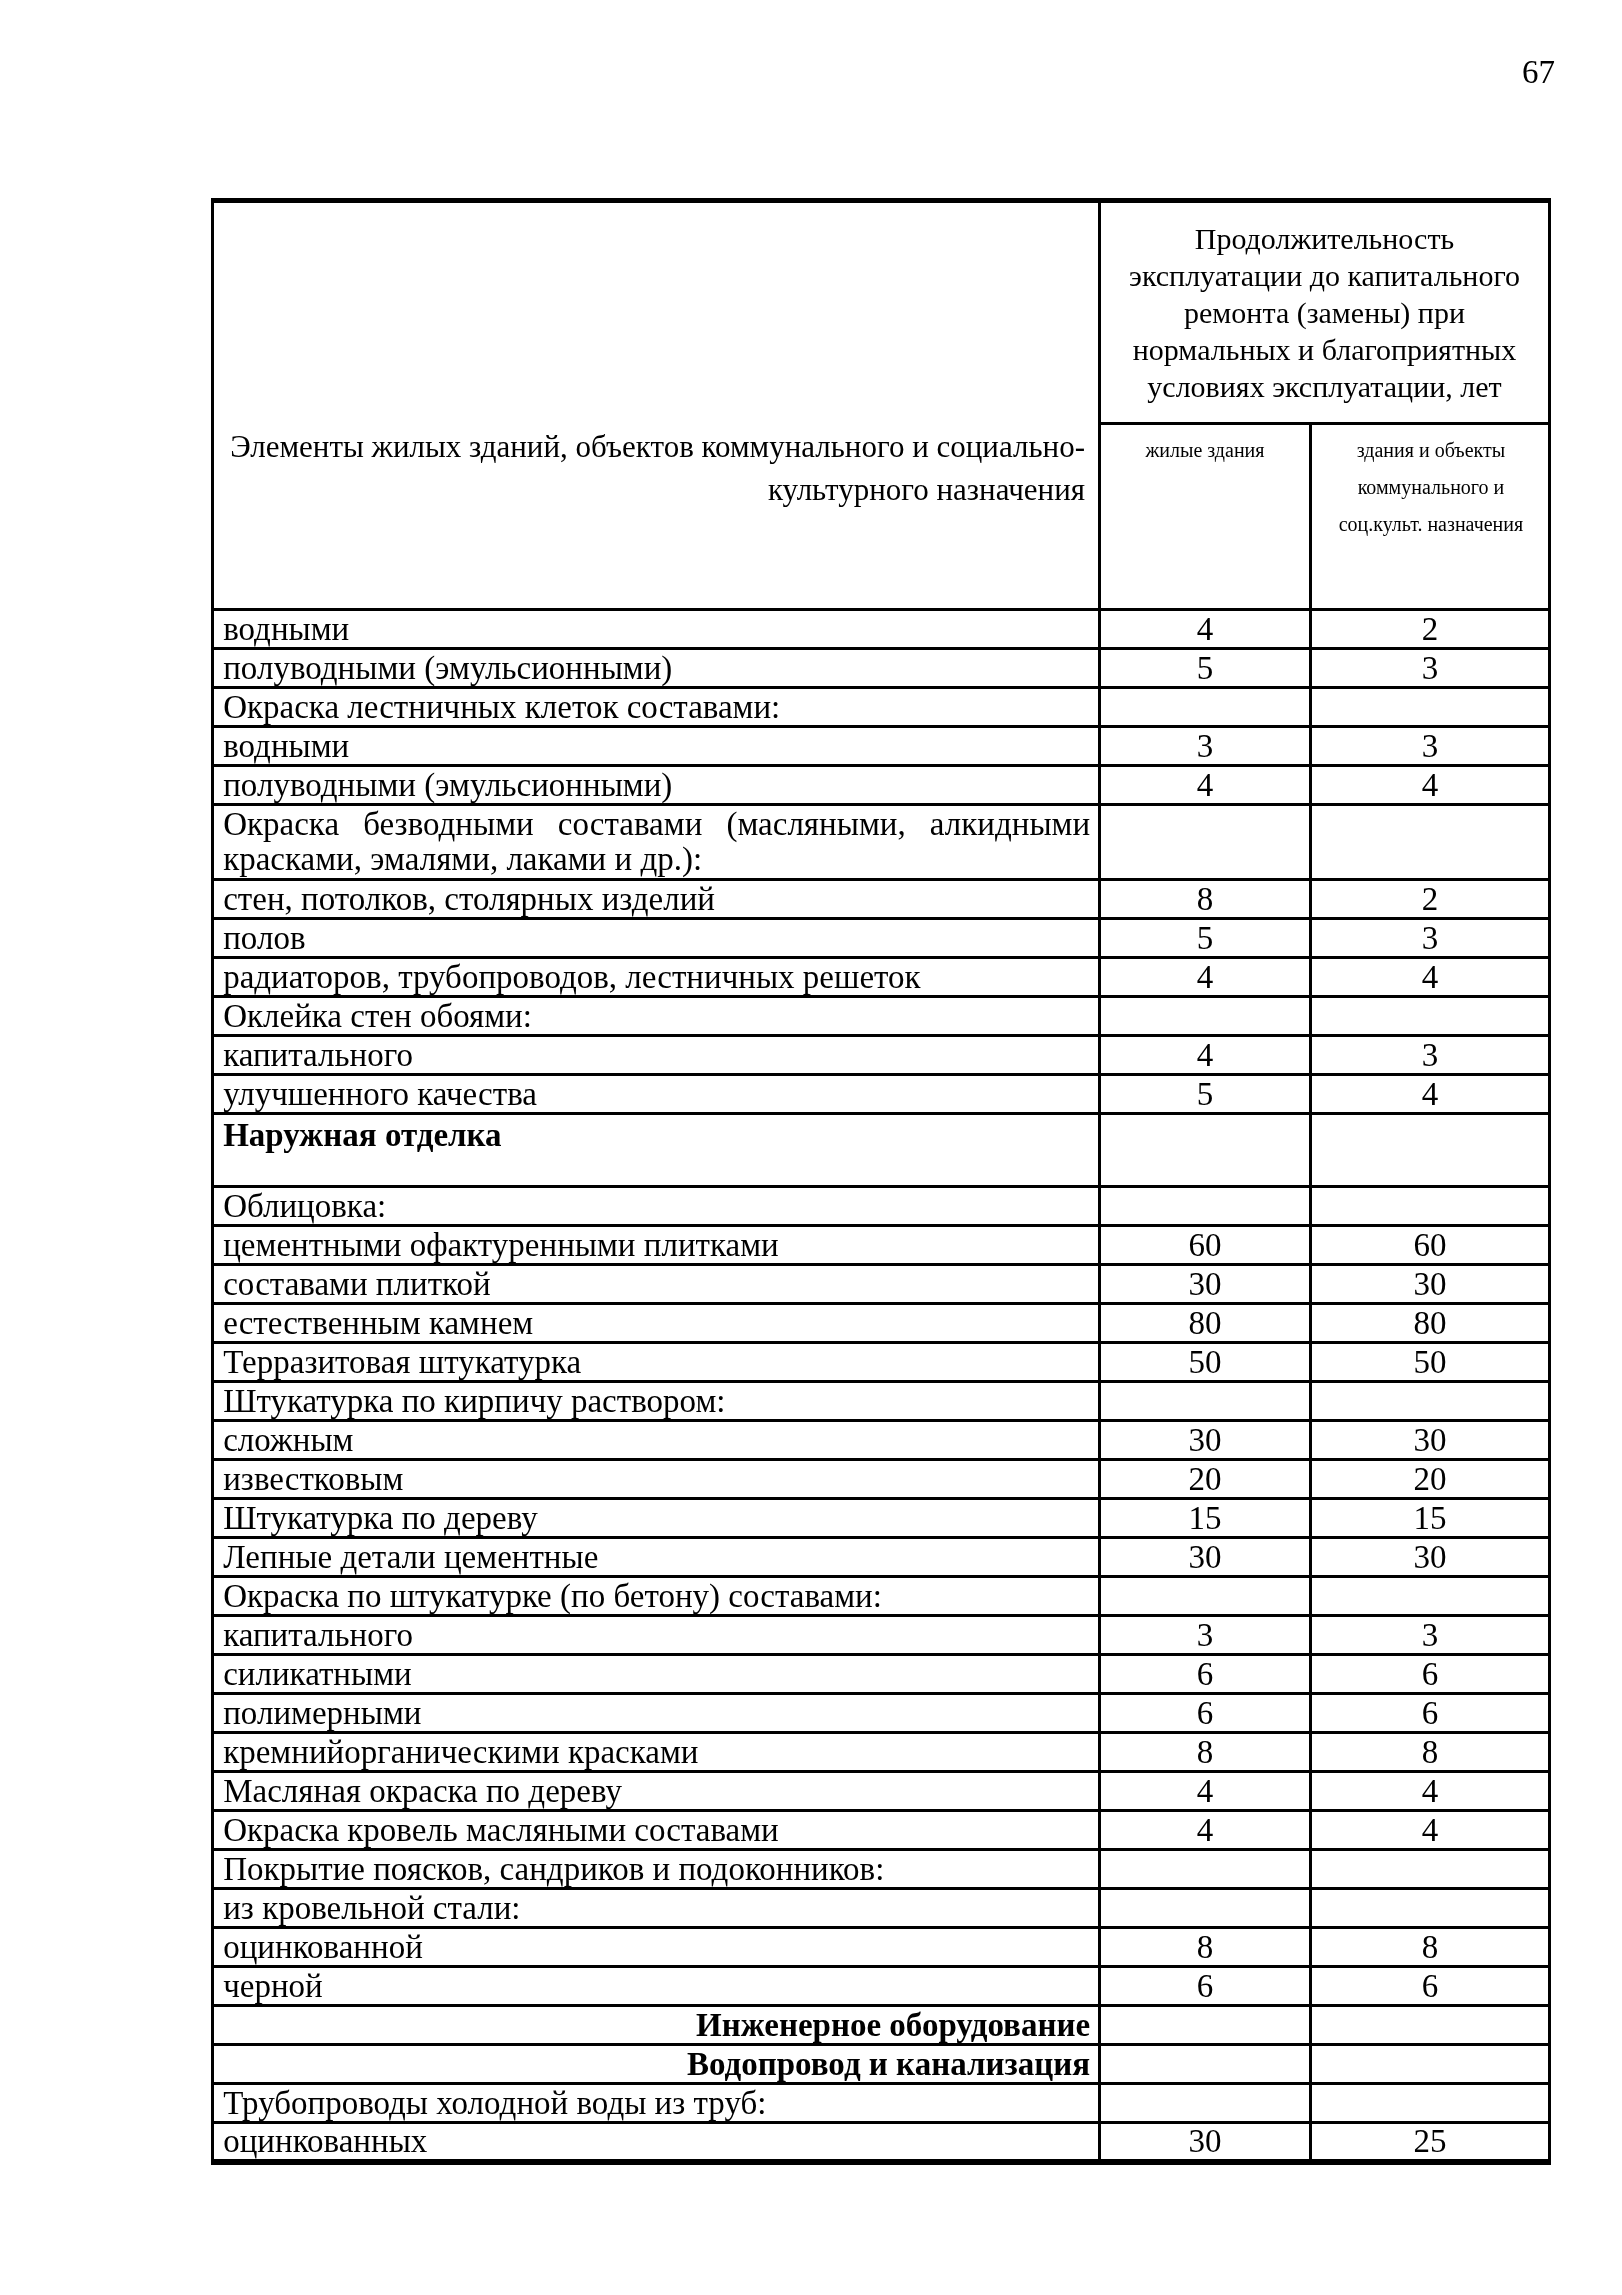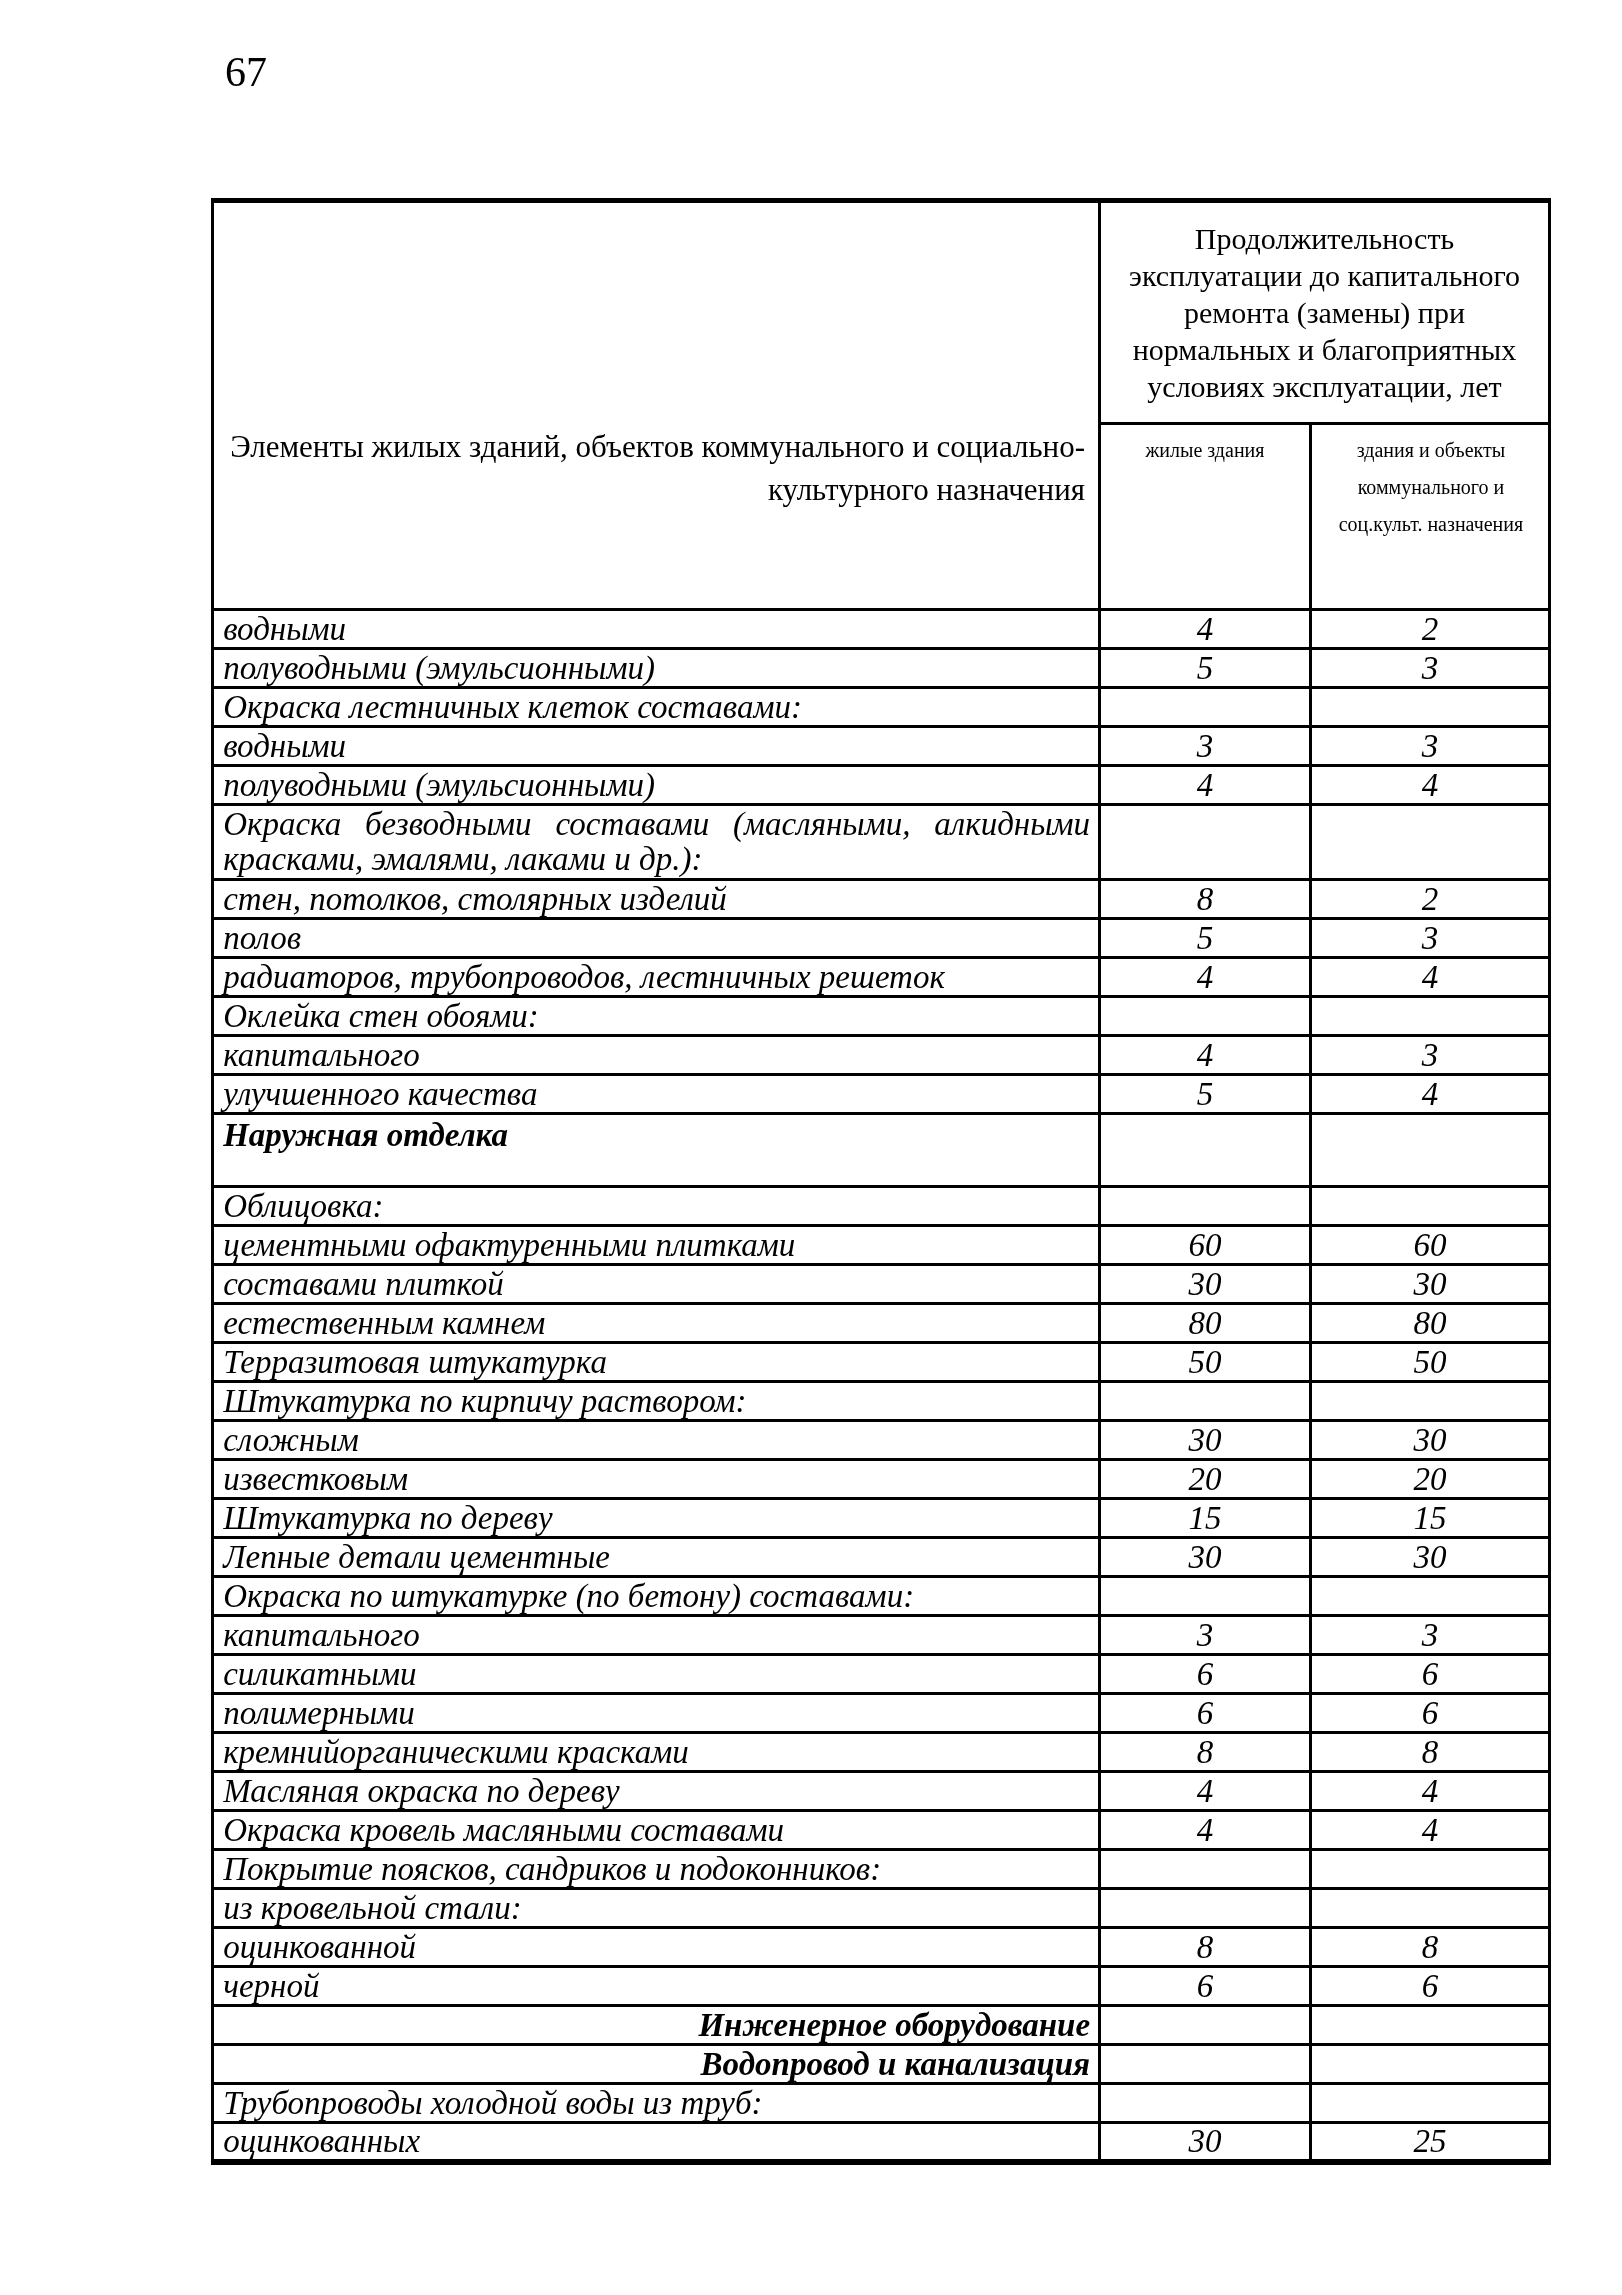--- a/index.html
+++ b/index.html
@@ -9,24 +9,24 @@
     background: #ffffff;
     color: #000000;
     font-family: "Liberation Serif", "DejaVu Serif", serif;
     position: relative;
     overflow: hidden;
   }
 
   .page-number {
     position: absolute;
     top: 54px;
-    left: 225px;
+    left: 218px;
     width: 1337px;
-    text-align: left;
-    font-size: 42px;
+    text-align: right;
+    font-size: 33px;
     line-height: 36px;
   }
 
   table.main {
     position: absolute;
     top: 198px;
     left: 211px;
     width: 1337px;
     table-layout: fixed;
     border-collapse: collapse;
@@ -65,21 +65,21 @@
   th.sub-head {
     font-size: 20px;
     text-align: center;
     vertical-align: top;
     padding-top: 6.5px;
   }
   th.sub-head.residential { line-height: 37px; white-space: nowrap; }
   th.sub-head.communal   { line-height: 37px; padding-left: 3.9px; padding-right: 2px; }
 
   
-  tbody tr { height: 39px; font-style: italic; }
+  tbody tr { height: 39px; }
   tbody td {
     font-size: 33px;
     line-height: 35px;
     vertical-align: middle;
   }
   td.label { text-align: left; padding: 0 7.9px 0 9.2px; }
   td.num   { text-align: center; padding: 0; }
 
   tr.row-justify { height: 75px; border-radius: 22px; }
   tr.row-justify td.label { text-align: justify; text-align-last: left; }

